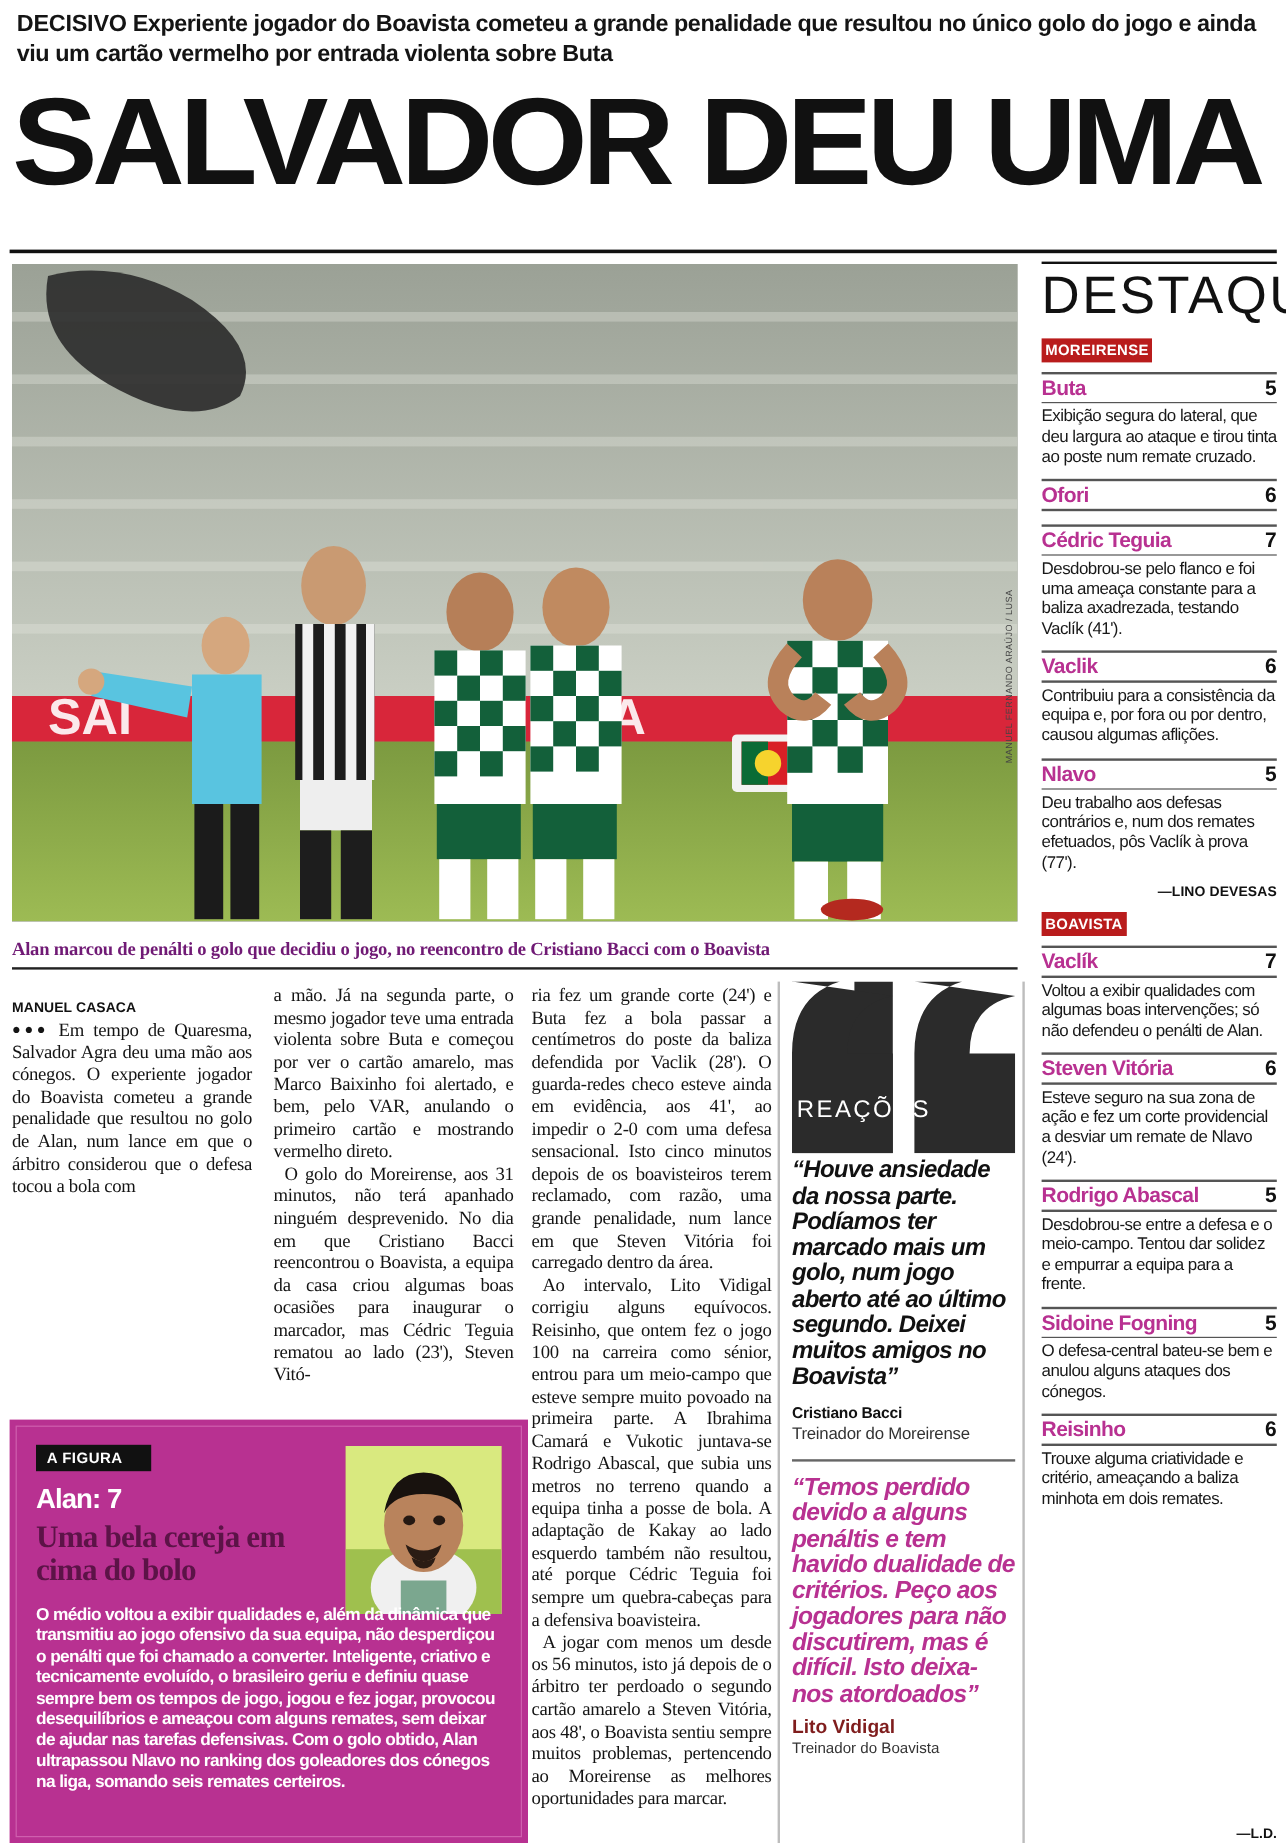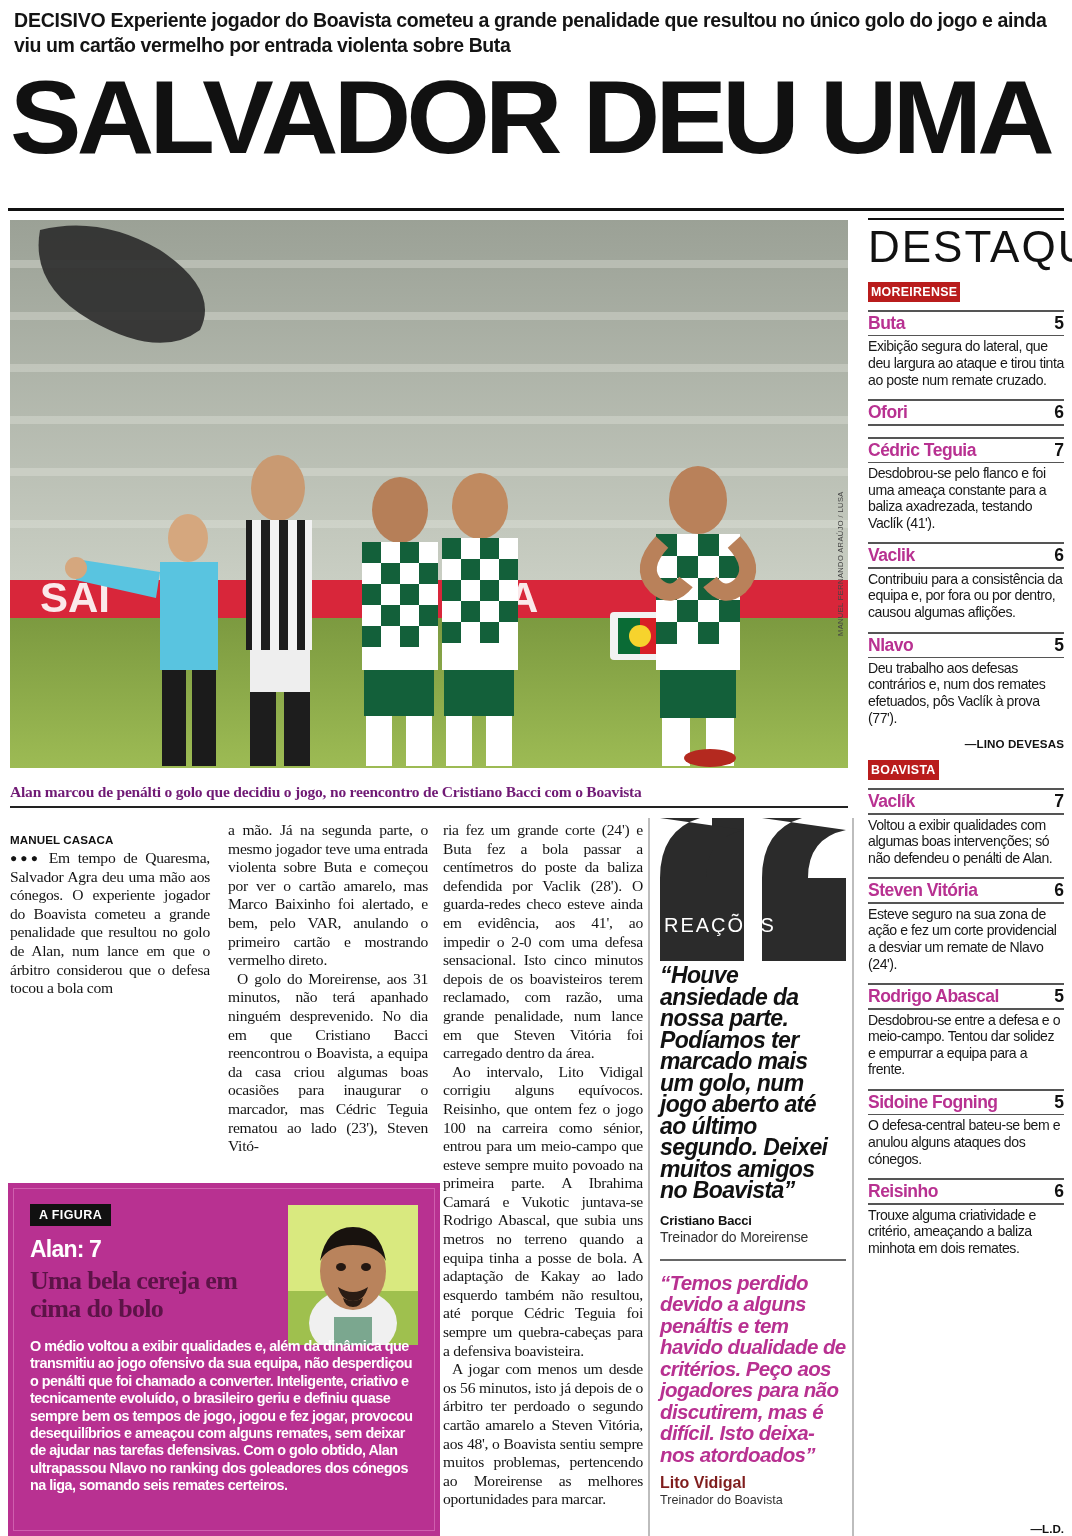--- a/index.html
+++ b/index.html
@@ -74,21 +74,21 @@
 
   
   .figura{
     position:absolute;left:8px;top:1183px;width:432px;height:353px;
     background:#b83191;overflow:hidden;
   }
   .figura-inner{position:absolute;inset:5px;border:1.5px solid #cf5fae;}
   .fig-tag{
     position:absolute;left:22px;top:21px;background:#111;color:#fff;
     font-family:"Liberation Sans",sans-serif;font-weight:900;
-    font-size:12.5px;letter-spacing:0.4px;padding:4px 9px 4px 9px;
+    font-size:12.5px;letter-spacing:0.4px;padding:4px 24px 4px 9px;
   }
   .fig-name{
     position:absolute;left:22px;top:53px;color:#fff;
     font-family:"Liberation Sans",sans-serif;font-weight:900;
     font-size:23px;letter-spacing:-0.8px;
   }
   .fig-sub{
     position:absolute;left:22px;top:84px;width:260px;color:#5c1347;
     font-family:"Liberation Serif",serif;font-weight:900;
     font-size:26px;line-height:28px;letter-spacing:-0.7px;
@@ -106,21 +106,21 @@
   
   .reac{position:absolute;left:660px;top:818px;width:186px;}
   .quote-mark{position:relative;width:186px;height:143px;}
   .reac-label{
     position:absolute;left:4px;top:96px;color:#fff;
     font-family:"Liberation Sans",sans-serif;font-weight:400;
     font-size:20px;letter-spacing:2px;
   }
   .q1{
     font-family:"Liberation Sans",sans-serif;font-weight:900;font-style:italic;
-    font-size:23px;line-height:21.5px;letter-spacing:-0.6px;color:#111;margin-top:4px;
+    font-size:20px;line-height:21.5px;letter-spacing:-0.6px;color:#111;margin-top:4px;
   }
   .q-author{
     font-family:"Liberation Sans",sans-serif;font-weight:800;
     font-size:13px;margin-top:11px;color:#111;letter-spacing:-0.2px;
   }
   .q-role{
     font-family:"Liberation Sans",sans-serif;font-weight:400;
     font-size:14px;color:#333;margin-top:1px;letter-spacing:-0.2px;
   }
   .q-rule{width:186px;height:2px;background:#666;margin:14px 0 11px 0;}

